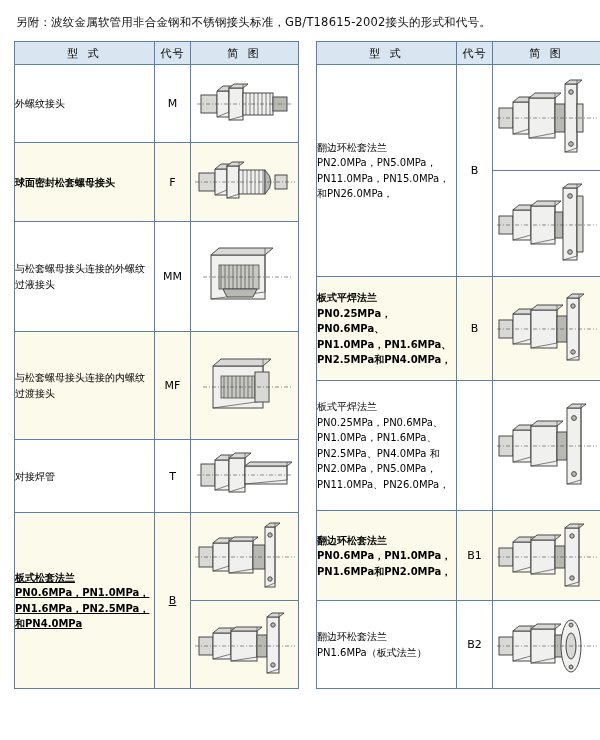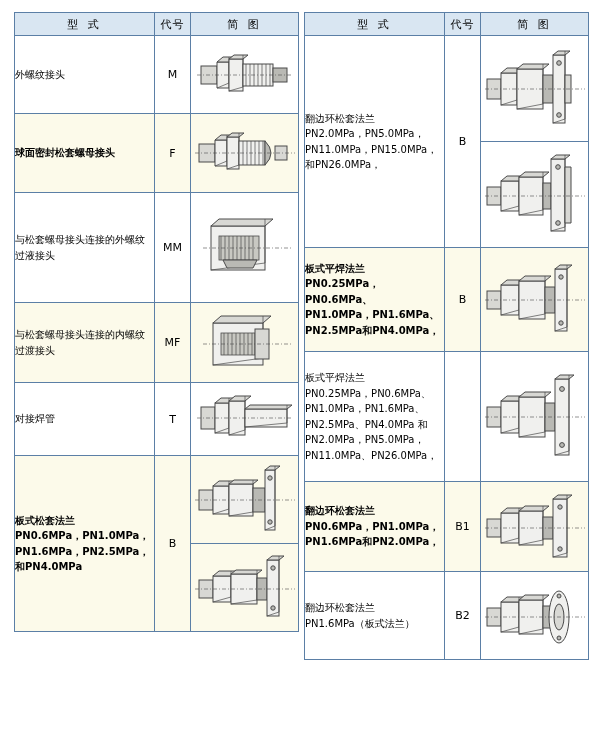--- a/index.html
+++ b/index.html
@@ -23,21 +23,21 @@
   }
   .doc-title {
     font-size: 11.5px;
     line-height: 1.5;
     color: #111;
     margin: 2px 0 10px 2px;
     letter-spacing: 0.2px;
   }
   .tables {
     display: flex;
-    gap: 4px;
+    gap: 16px;
     align-items: flex-start;
   }
   table.spec {
     border-collapse: collapse;
     table-layout: fixed;
     background: #fff;
   }
   table.spec.left { width: 286px; }
   table.spec.right { width: 286px; margin-left: 1px; }
   table.spec td, table.spec th {
@@ -82,20 +82,21 @@
   .fill-md { fill: #d8d8d4; stroke: #4a4a4a; stroke-width: 1; }
   .fill-dk { fill: #b9b9b4; stroke: #4a4a4a; stroke-width: 1; }
   .fill-hatch { fill: #c8c8c2; stroke: #4a4a4a; stroke-width: 0.8; }
   .dash { stroke: #4a4a4a; stroke-width: 0.6; stroke-dasharray: 4 2 1 2; fill: none; }
 </style>
 </head>
 <body>
 
 <div class="page">
 
+  <div class="doc-title">另附：波纹金属软管用非合金钢和不锈钢接头标准，GB/T18615-2002接头的形式和代号。</div>
 
   <div class="tables">
 
     <table class="spec left">
       <colgroup>
         <col class="c-name">
           <col class="c-code">
           <col class="c-pic">
       </colgroup>
       <thead>
@@ -184,21 +185,21 @@
                 <path d="M52 26 v24"></path>
                   <path d="M56 26 v24"></path>
                   <path d="M60 26 v24"></path>
               </g>
               <path d="M30 50 h34 l-4 8 h-26 z" class="fill-dk"></path>
               <path d="M10 38 h88" class="dash"></path>
             </svg>
           </td>
         </tr>
 
-        <tr style="height:80px;">
+        <tr style="height:108px;">
           <td class="name-cell tint">与松套螺母接头连接的内螺纹过渡接头</td>
           <td class="code-cell tint">MF</td>
           <td class="pic-cell tint">
             <svg width="104" height="76" viewBox="0 0 104 76">
               <rect x="20" y="18" width="50" height="42" class="fill-lt"></rect>
               <path d="M20 18 l8 -7 h50 l-8 7 z" class="fill-md"></path>
               <path d="M70 11 v42 l-50 7" class="ln2"></path>
               <rect x="28" y="28" width="34" height="22" class="fill-hatch"></rect>
               <g class="ln2">
                 <path d="M31 28 v22"></path>
@@ -229,21 +230,21 @@
               <path d="M36 18 l6 -5 h16 l-6 5 z" class="fill-md"></path>
               <path d="M52 13 v34 l-16 5" class="ln2"></path>
               <rect x="52" y="26" width="42" height="18" class="fill-lt"></rect>
               <path d="M52 26 l5 -4 h42 l-5 4 z" class="fill-md"></path>
               <path d="M94 22 v18 l-42 4" class="ln2"></path>
               <path d="M4 35 h96" class="dash"></path>
             </svg>
           </td>
         </tr>
 
-        <tr style="height:88px;">
+        <tr style="height:88px;text-decoration:underline;">
           <td class="name-cell tint" rowspan="2" style="white-space:pre-line; font-weight:bold;">板式松套法兰
 PN0.6MPa，PN1.0MPa，
 PN1.6MPa，PN2.5MPa，
 和PN4.0MPa</td>
           <td class="code-cell tint" rowspan="2">B</td>
           <td class="pic-cell tint">
             <svg width="104" height="80" viewBox="0 0 104 80">
               <rect x="6" y="30" width="14" height="20" class="fill-md"></rect>
               <rect x="20" y="26" width="16" height="28" class="fill-lt"></rect>
               <path d="M20 26 l6 -5 h16 l-6 5 z" class="fill-md"></path>

